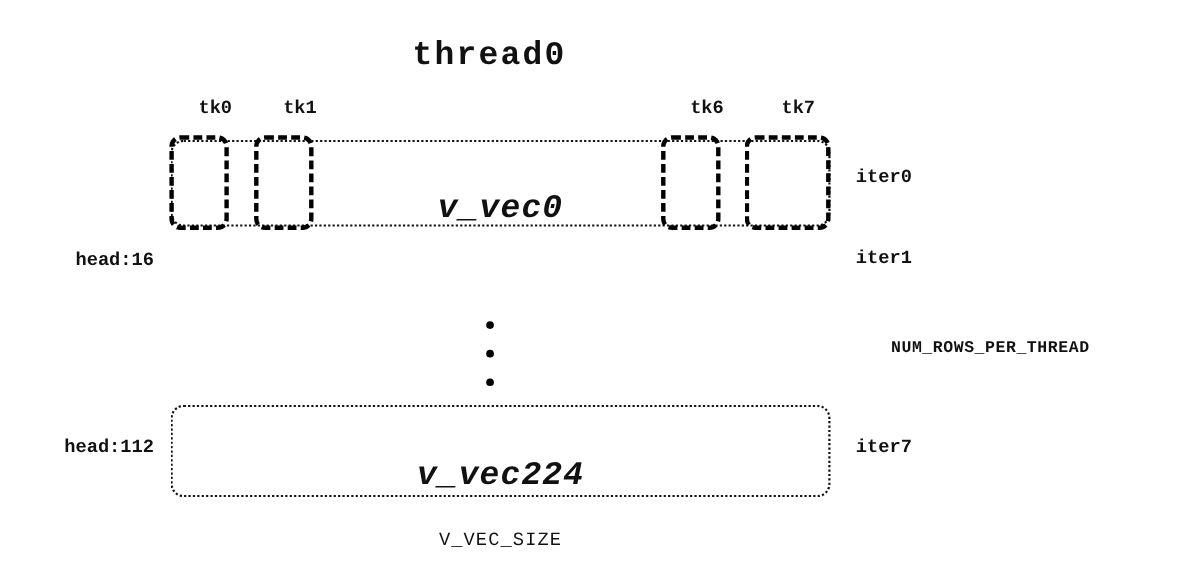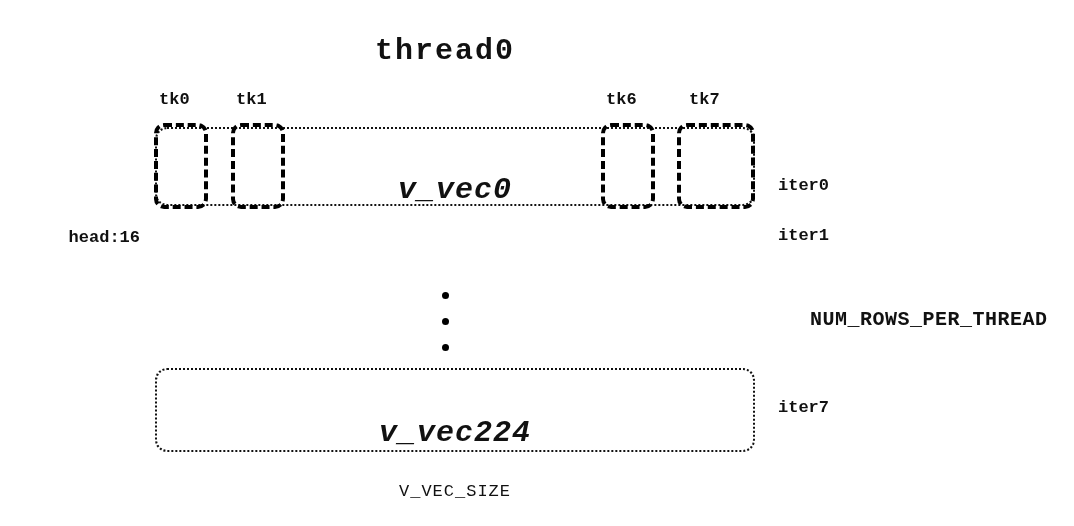--- a/index.html
+++ b/index.html
@@ -18,21 +18,21 @@
     width: 890px;
     text-align: center;
     font-size: 30px;
     font-weight: bold;
     letter-spacing: 2px;
   }
   .tk-label {
     position: absolute;
     top: 90px;
     width: 52px;
-    text-align: left;
+    text-align: right;
     font-size: 17px;
     font-weight: bold;
   }
   .row-box {
     position: absolute;
     left: 155px;
     width: 600px;
     border: 2px dotted #111111;
     border-radius: 12px;
     box-sizing: border-box;
@@ -74,41 +74,41 @@
   }
   .iter-label {
     position: absolute;
     left: 778px;
     font-size: 17px;
     font-weight: bold;
   }
   .h1 { top: 156px; }
   .h2 { top: 228px; }
   .h3 { top: 398px; }
-  .i1 { top: 152px; margin-top: 24px; }
+  .i1 { top: 152px; }
   .i2 { top: 226px; }
   .i3 { top: 398px; }
   .dots {
     position: absolute;
     left: 441px;
     top: 292px;
     width: 8px;
   }
   .dot {
     width: 7px;
     height: 7px;
     border-radius: 50%;
     background: #000000;
     margin: 0 auto 19px auto;
   }
   .right-annotation {
     position: absolute;
     left: 810px;
     top: 308px;
-    font-size: 20px;
+    font-size: 15px;
     font-weight: bold;
     letter-spacing: 0.5px;
     white-space: nowrap;
   }
   .bottom-annotation {
     position: absolute;
     left: 0;
     top: 482px;
     width: 910px;
     text-align: center;
@@ -135,20 +135,21 @@
   <div class="row-box row3">
     <span class="vec-label">v_vec224</span>
   </div>
 
   <div class="tk-box tk0"></div>
   <div class="tk-box tk1"></div>
   <div class="tk-box tk6"></div>
   <div class="tk-box tk7"></div>
 
   <div class="head-label h2">head:16</div>
+  <div class="head-label h3">head:112</div>
 
   <div class="iter-label i1">iter0</div>
   <div class="iter-label i2">iter1</div>
   <div class="iter-label i3">iter7</div>
 
   <div class="dots">
     <div class="dot"></div>
     <div class="dot"></div>
     <div class="dot"></div>
   </div>

